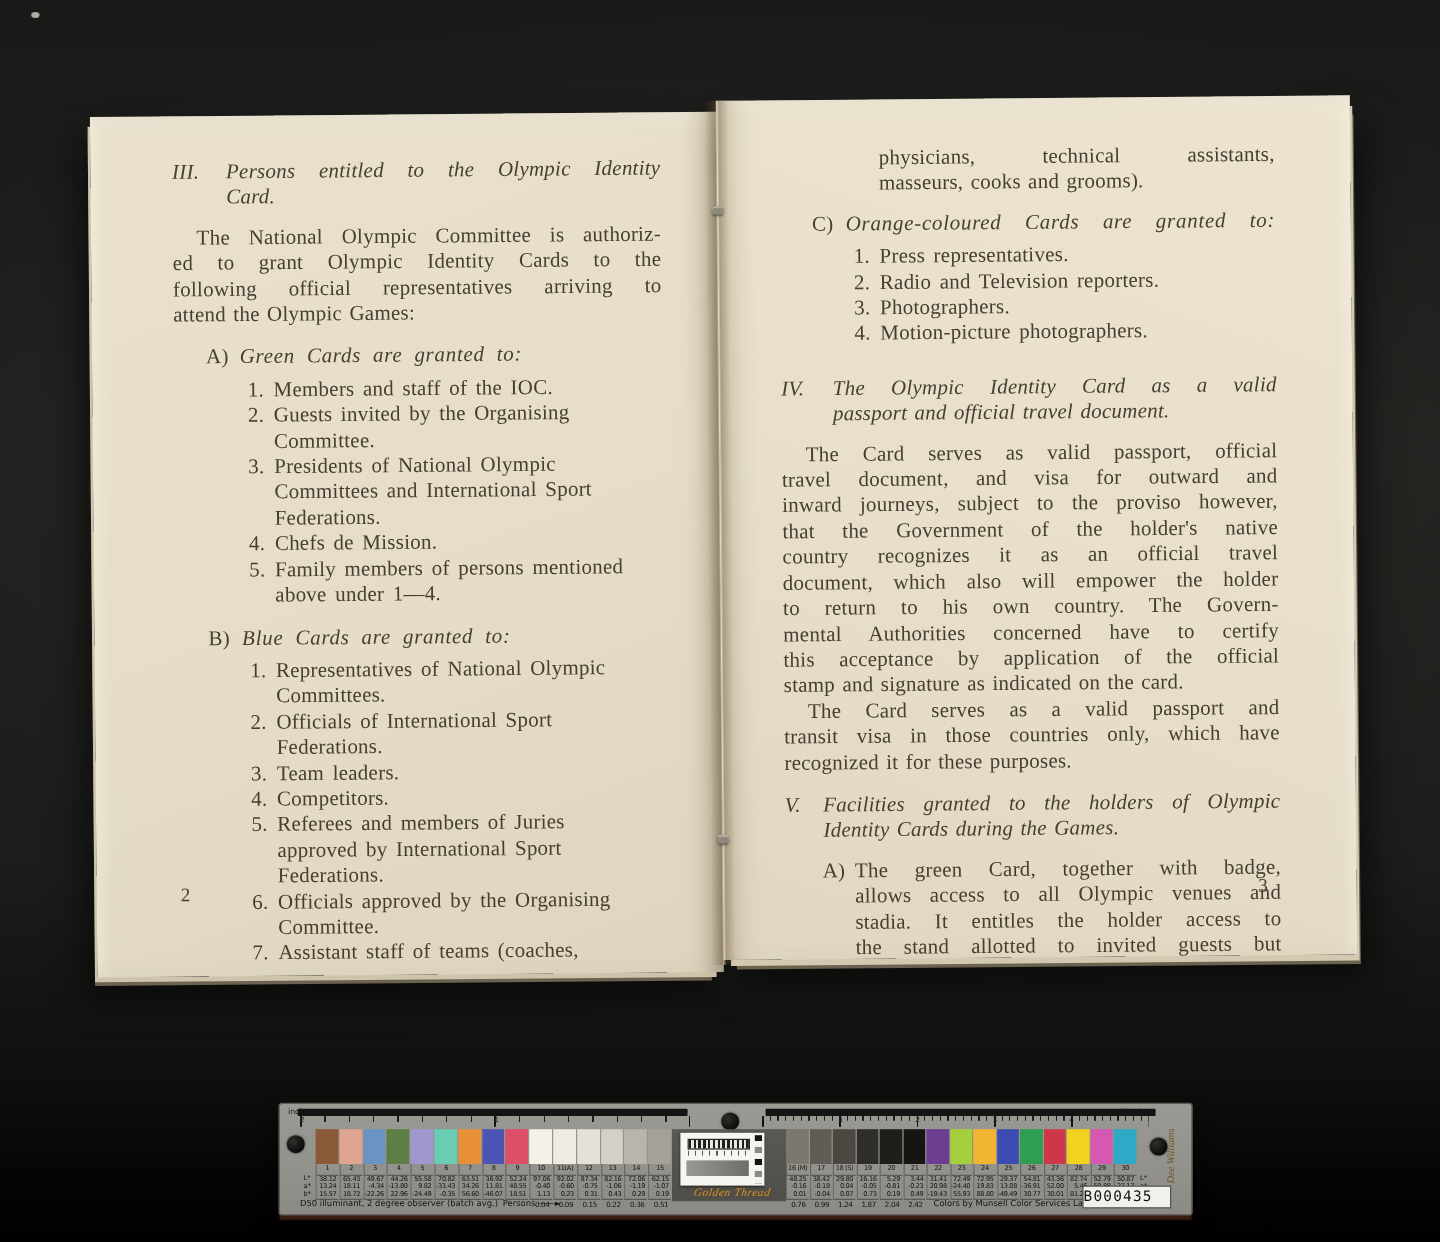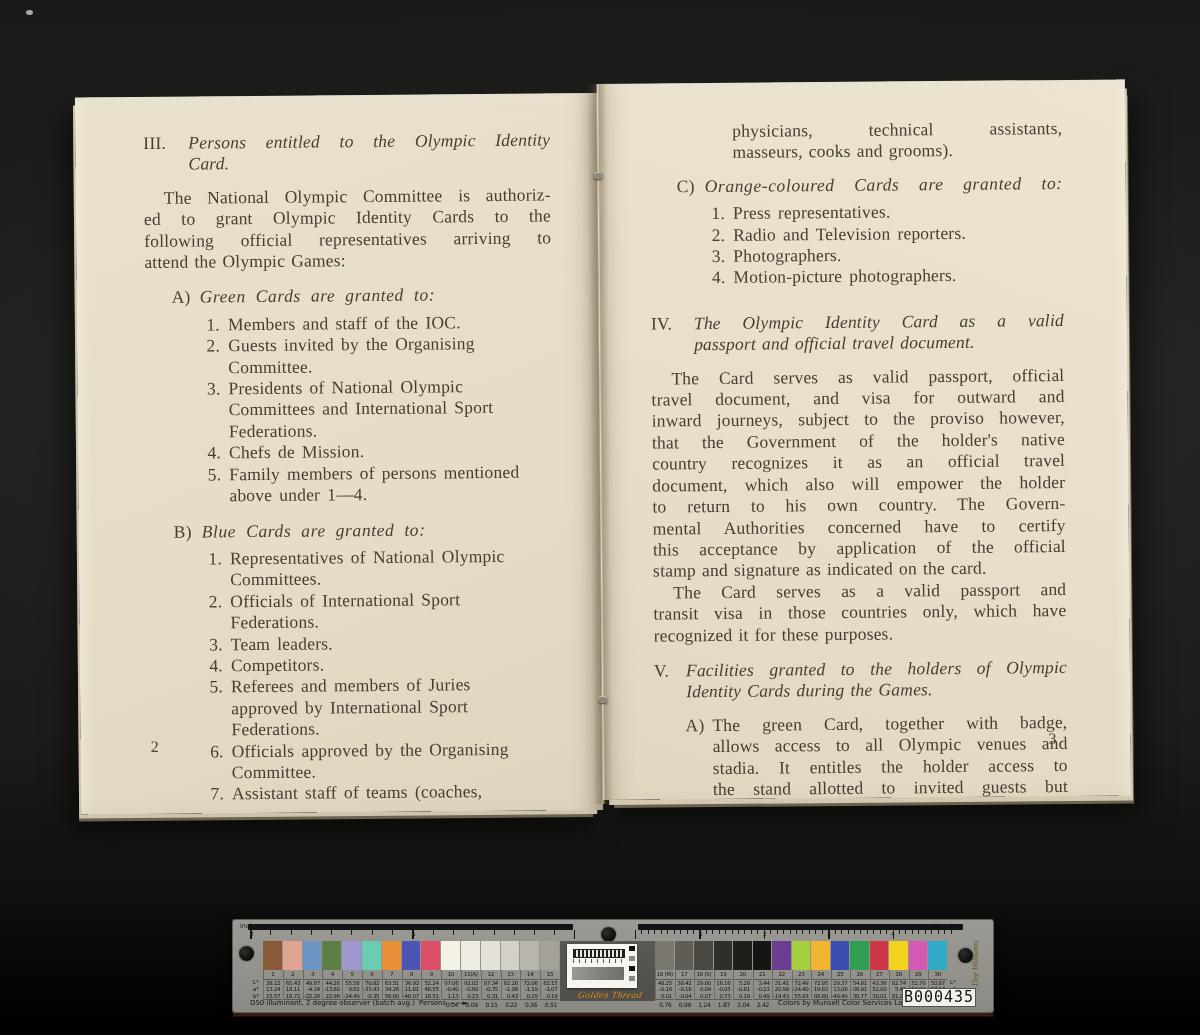--- a/index.html
+++ b/index.html
@@ -31,21 +31,21 @@
   .staple.s1{top:88px;} .staple.s2{top:612px;}
 
   
   .pgcol{position:absolute;font-size:17.5px;line-height:21.4px;letter-spacing:.2px;word-spacing:1.5px;color:#473e31;}
   .col-left{left:68px;top:36px;width:407px;}
   .col-right{left:52px;top:38px;width:413px;}
   .lines{white-space:pre-line;}
   .jall{text-align:justify;text-align-last:justify;}
   .ital{font-style:italic;}
   .hrow{display:flex;align-items:flex-start;}
-  .hnum{flex:0 0 45px;}
+  .hnum{flex:0 0 45px;font-style:italic;}
   .hbody{flex:1;}
   .indent{text-indent:20px;}
   .secrow{display:flex;margin:13px 0 6px 27px;}
   .secnum{flex:0 0 28px;}
   .seclab{flex:1;font-style:italic;word-spacing:5px;letter-spacing:.6px;}
   .li{display:flex;margin-left:57px;}
   .linum{flex:0 0 26px;text-align:right;padding-right:8px;box-sizing:border-box;}
   .litxt{flex:1;word-spacing:2.5px;}
   .cont{margin-left:83px;}
   .pagenum{position:absolute;font-size:16px;color:#4a4134;}
@@ -86,21 +86,21 @@
   .tcard{position:absolute;left:7px;top:3px;width:70px;height:44px;background:#f6f5ef;box-shadow:0 1px 2px rgba(0,0,0,.5);}
   .tc-bar{position:absolute;left:6px;top:5px;width:50px;height:7px;background:repeating-linear-gradient(90deg,#1e1e1e 0 2px,#e8e8e4 2px 4px);border:1px solid #222;}
   .tc-ticks{position:absolute;left:6px;top:15px;width:50px;height:4px;background:repeating-linear-gradient(90deg,#555 0 1px,transparent 1px 6px);}
   .tc-wedge{position:absolute;left:5px;top:23px;width:52px;height:13px;background:linear-gradient(90deg,#9a9892,#6f6d67);}
   .tc-steps{position:absolute;right:2px;top:2px;width:6px;height:40px;
     background:repeating-linear-gradient(180deg,#111 0 5px,#f2f2ee 5px 10px,#888 10px 15px,#f2f2ee 15px 20px);}
   .brand{position:absolute;left:334px;top:70px;width:86px;text-align:center;font-family:"Liberation Serif",serif;
     font-style:italic;font-size:9.5px;color:#d4922e;transform:skewX(-10deg);text-shadow:0 0 1px rgba(120,70,10,.5);letter-spacing:.5px;}
   .b-row{position:absolute;top:79px;font-size:7px;color:#15140f;}
   .idbox{position:absolute;left:670px;top:69px;width:72px;height:17px;background:#f1f1ec;box-shadow:0 0 0 1px #55534d;
-    font-family:"DejaVu Sans Mono",monospace;font-size:15px;line-height:17px;text-align:center;letter-spacing:1px;color:#111;}
+    font-family:"DejaVu Sans Mono",monospace;font-size:12px;line-height:17px;text-align:left;letter-spacing:1px;color:#111;}
   .sig{position:absolute;left:737px;top:14px;width:14px;height:62px;font-family:"Liberation Serif",serif;font-style:italic;
     font-size:8.5px;color:#6e5520;transform:rotate(-90deg) translateX(-52px);transform-origin:left top;white-space:nowrap;}
   .redline{position:absolute;left:233px;top:1013px;width:760px;height:4px;background:#45201a;opacity:.85;z-index:4;}
 </style>
 </head>
 <body>
 
 <div class="backdrop"></div>
 <div class="botband"></div>
 <div class="speck"></div>

